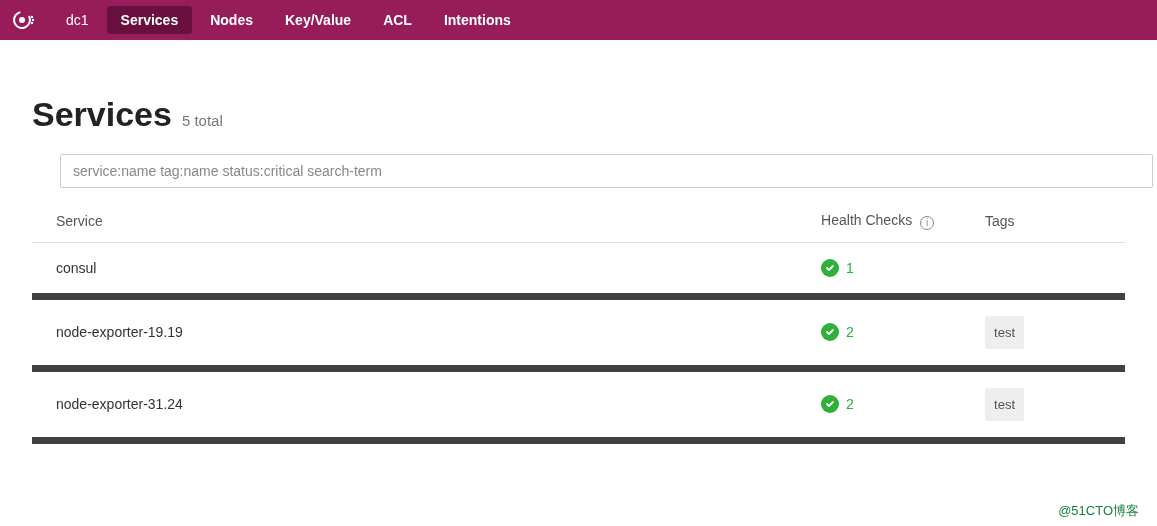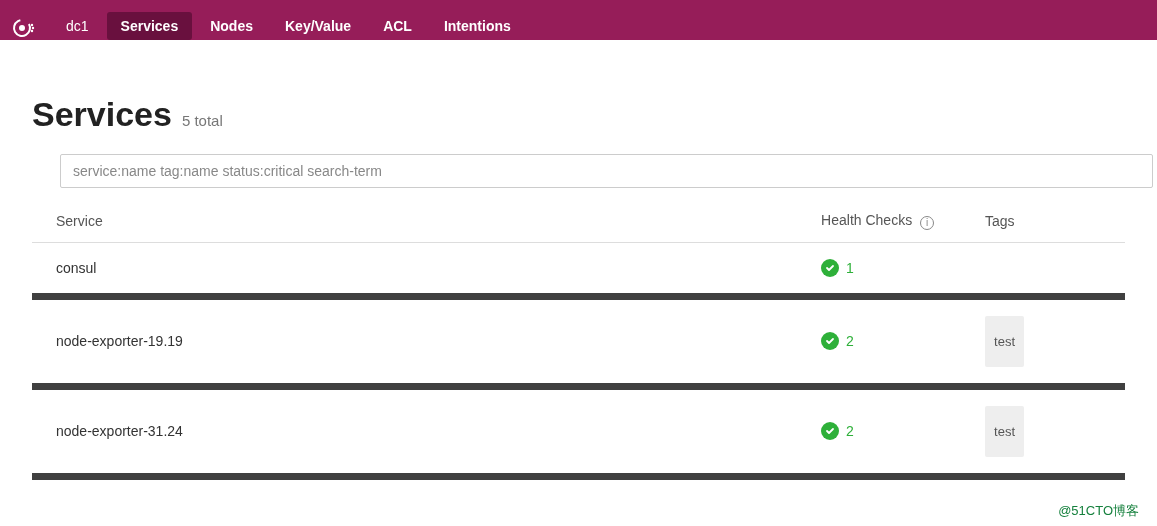--- a/index.html
+++ b/index.html
@@ -2,21 +2,21 @@
 <html><head>
   <meta charset="utf-8">
   <style>
     * { margin: 0; padding: 0; box-sizing: border-box; }
     body { font-family: -apple-system, BlinkMacSystemFont, "Segoe UI", Helvetica, Arial, sans-serif; background: #fff; color: #333; }
     
     .topbar {
       background: #961d59;
       height: 40px;
       display: flex;
-      align-items: flex-end;
+      align-items: center;
       padding: 0 12px;
       gap: 4px;
     }
     .logo {
       width: 24px; height: 24px;
       display: flex; align-items: center; justify-content: center;
       margin-right: 12px;
     }
     .nav-item {
       color: #fff;
@@ -100,21 +100,21 @@
       display: inline-flex;
       align-items: center;
       justify-content: center;
     }
     .health-icon svg { width: 10px; height: 10px; }
     
     .tag-pill {
       background: #eee;
       color: #555;
       font-size: 13px;
-      padding: 18px 9px;
+      padding: 9px 9px;
       border-radius: 2px;
       display: inline-block;
     }
     
     .info-icon {
       display: inline-flex;
       width: 14px; height: 14px;
       border: 1px solid #888;
       border-radius: 50%;
       align-items: center;

